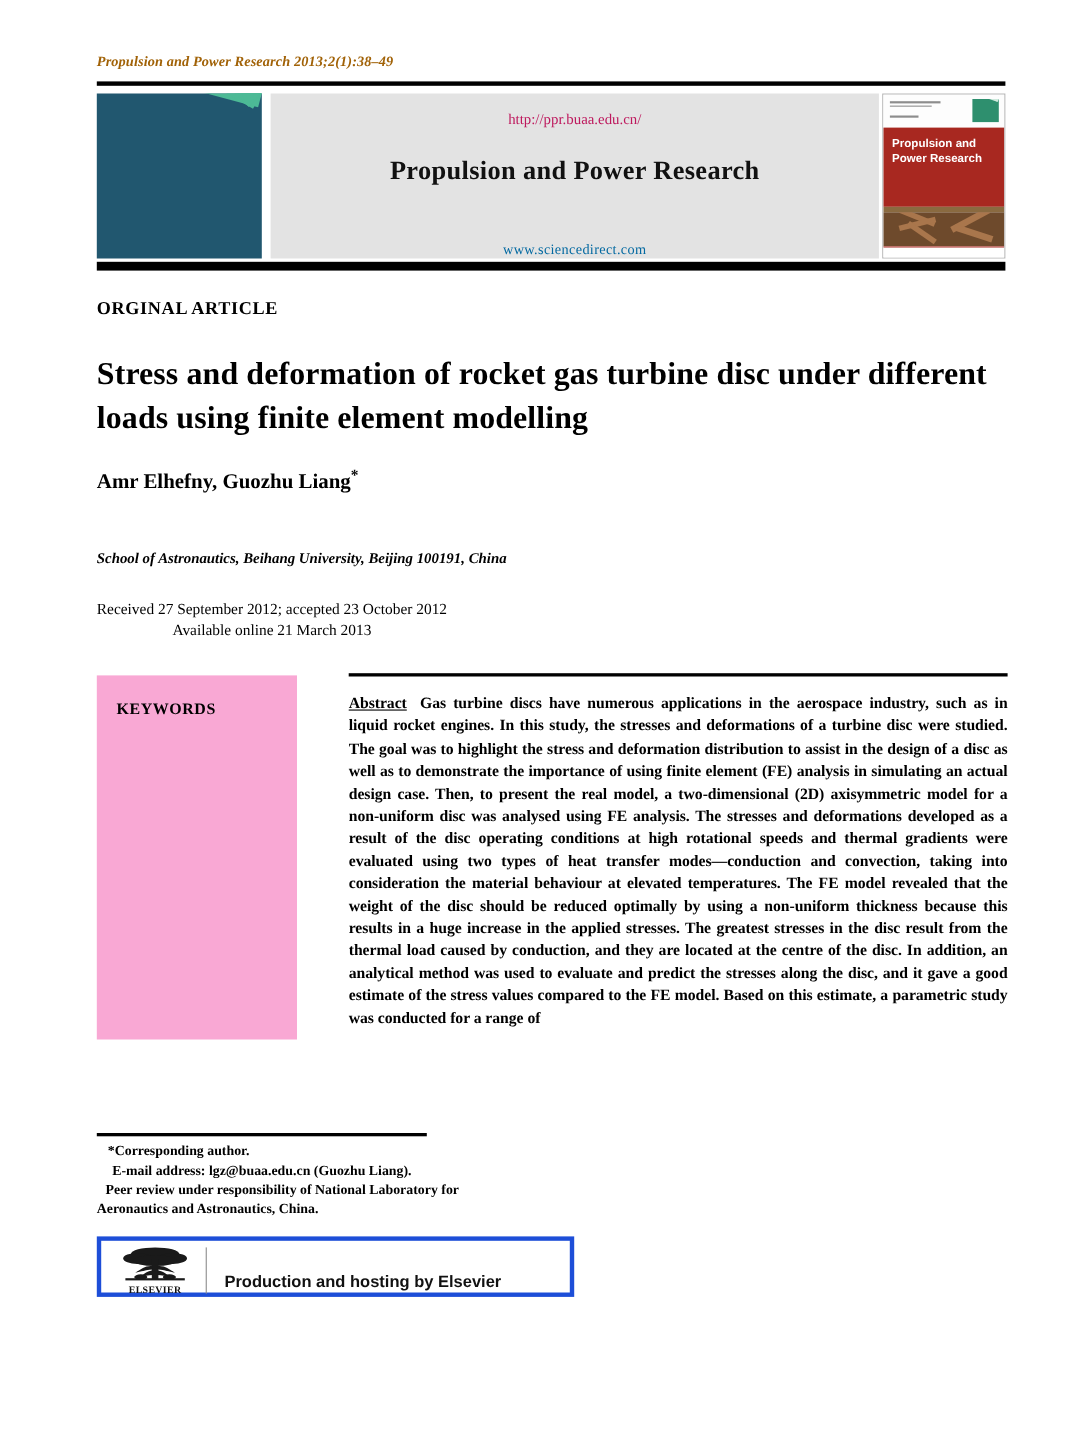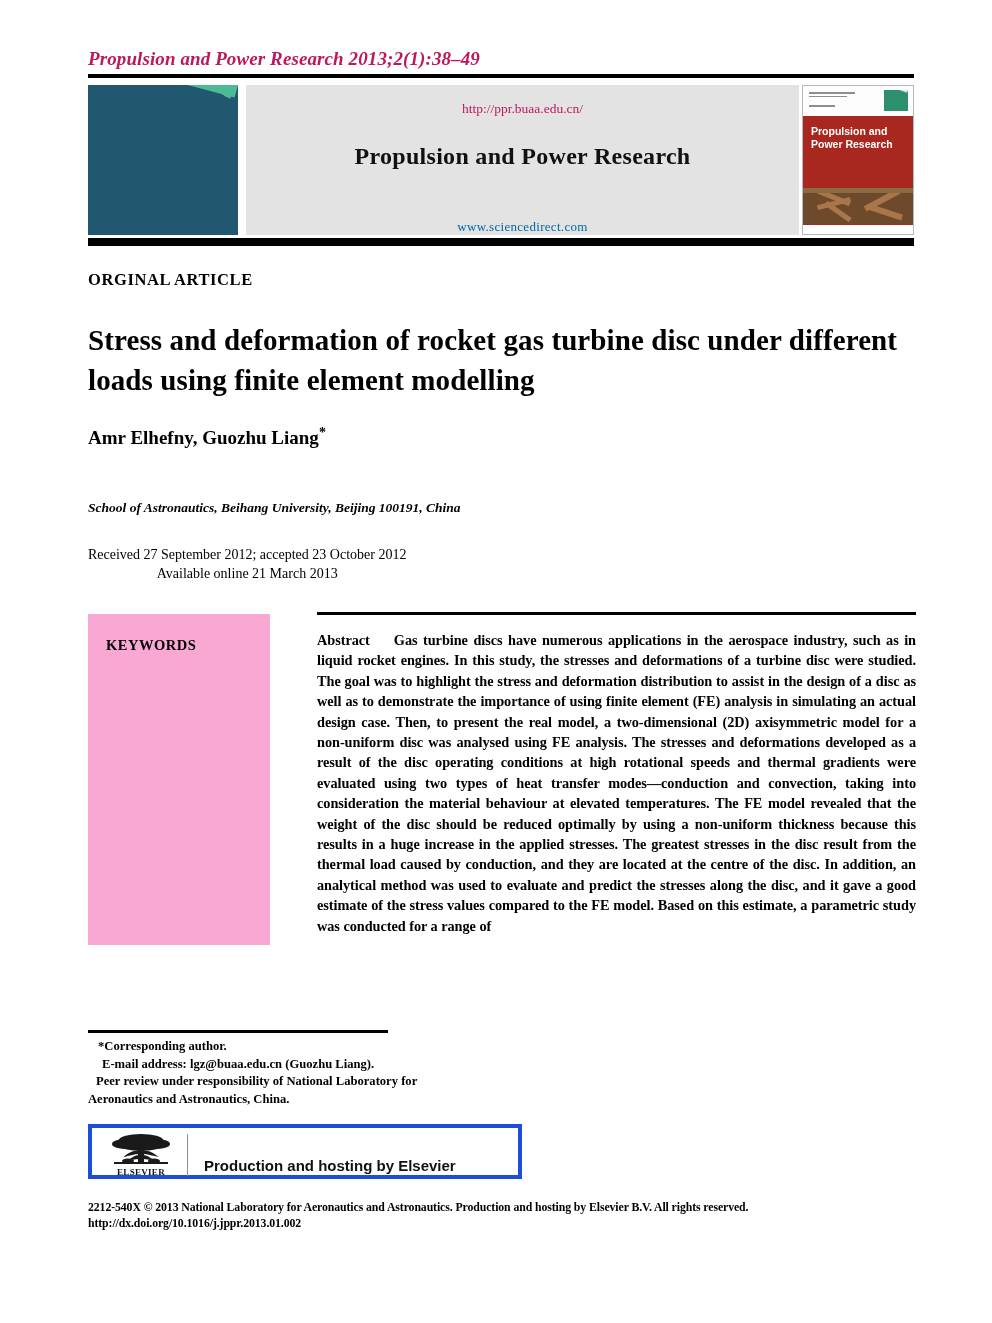--- a/index.html
+++ b/index.html
@@ -21,24 +21,24 @@
     left: 0; top: 0;
     width: 992px;
     height: 1323px;
   }
 
   
   .runhead {
     position: absolute;
     left: 88px;
     top: 48px;
-    font-size: 19px;
+    font-size: 13px;
     font-weight: bold;
     font-style: italic;
-    color: #be185d;
+    color: #a16207;
     letter-spacing: 0.1px;
     white-space: nowrap;
   }
 
   .rule-thick-top {
     position: absolute;
     left: 88px;
     top: 74px;
     width: 826px;
     height: 4px;
@@ -288,21 +288,22 @@
     top: 630px;
     width: 599px;
     font-size: 14.3px;
     line-height: 20.4px;
     text-align: justify;
     font-weight: bold;
     letter-spacing: -0.05px;
   }
   .abstract .lbl {
     font-weight: bold;
-    padding-right: 24px;
+    padding-right: 12px;
+    text-decoration: underline;
   }
 
   
   .foot-rule {
     position: absolute;
     left: 88px;
     top: 1030px;
     width: 300px;
     height: 2.5px;
     background: #000;
@@ -490,18 +491,14 @@
           <ellipse cx="20" cy="28" rx="6" ry="2.5"></ellipse>
           <ellipse cx="46" cy="28" rx="6" ry="2.5"></ellipse>
         </g>
       </svg>
       <div class="els-word">ELSEVIER</div>
     </div>
     <div class="els-div"></div>
     <div class="els-text">Production and hosting by Elsevier</div>
   </div>
 
-  <div class="copyright">
-    <div>2212-540X © 2013 National Laboratory for Aeronautics and Astronautics. Production and hosting by Elsevier B.V. All rights reserved.</div>
-    <div>http://dx.doi.org/10.1016/j.jppr.2013.01.002</div>
-  </div>
 
 </div>
 
 </body></html>

